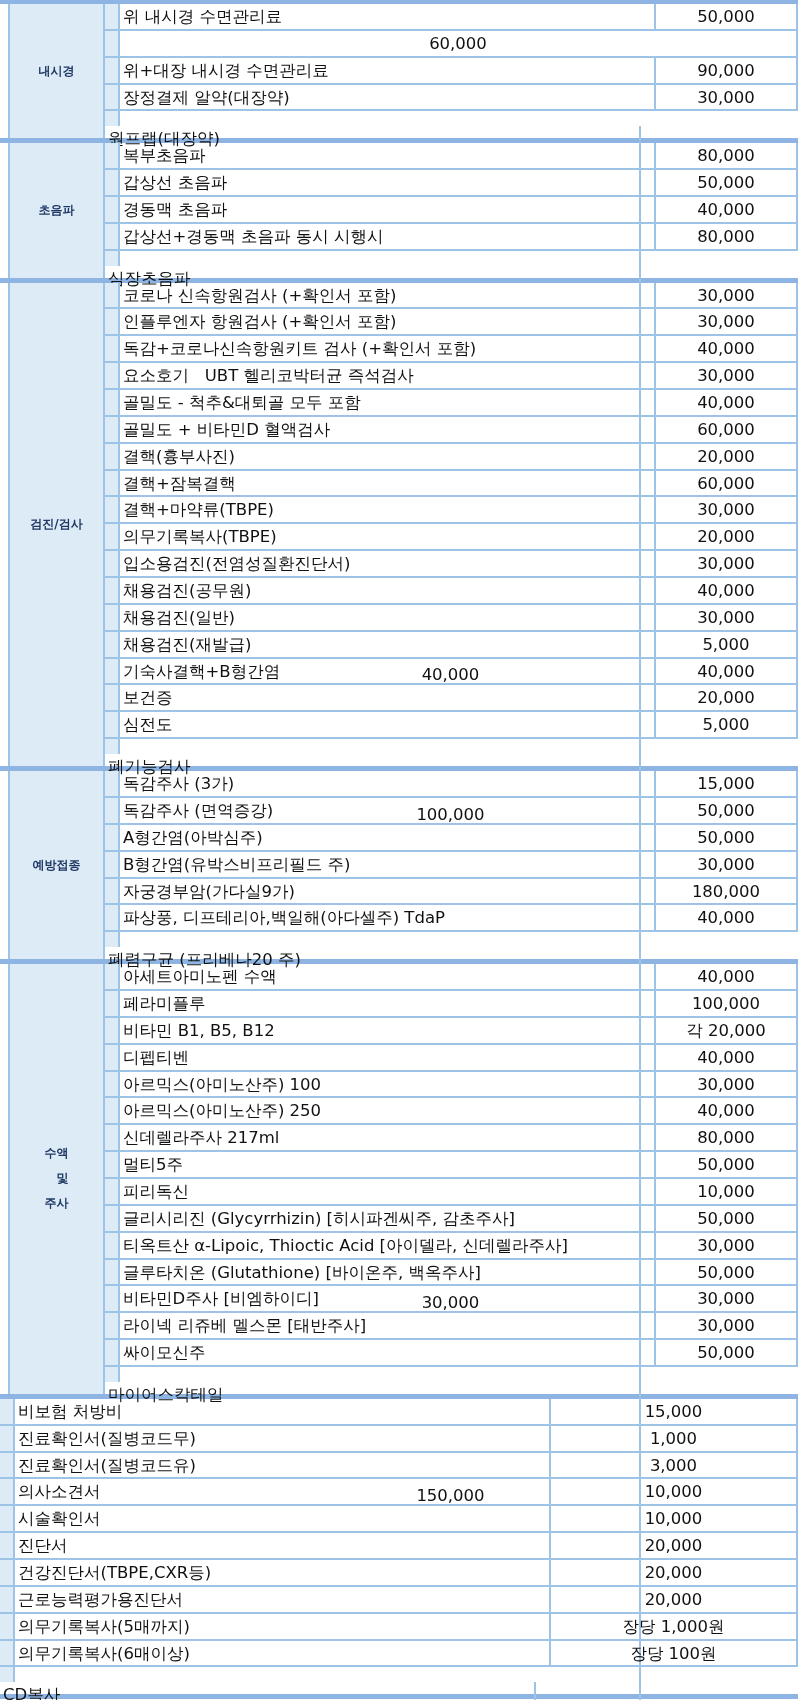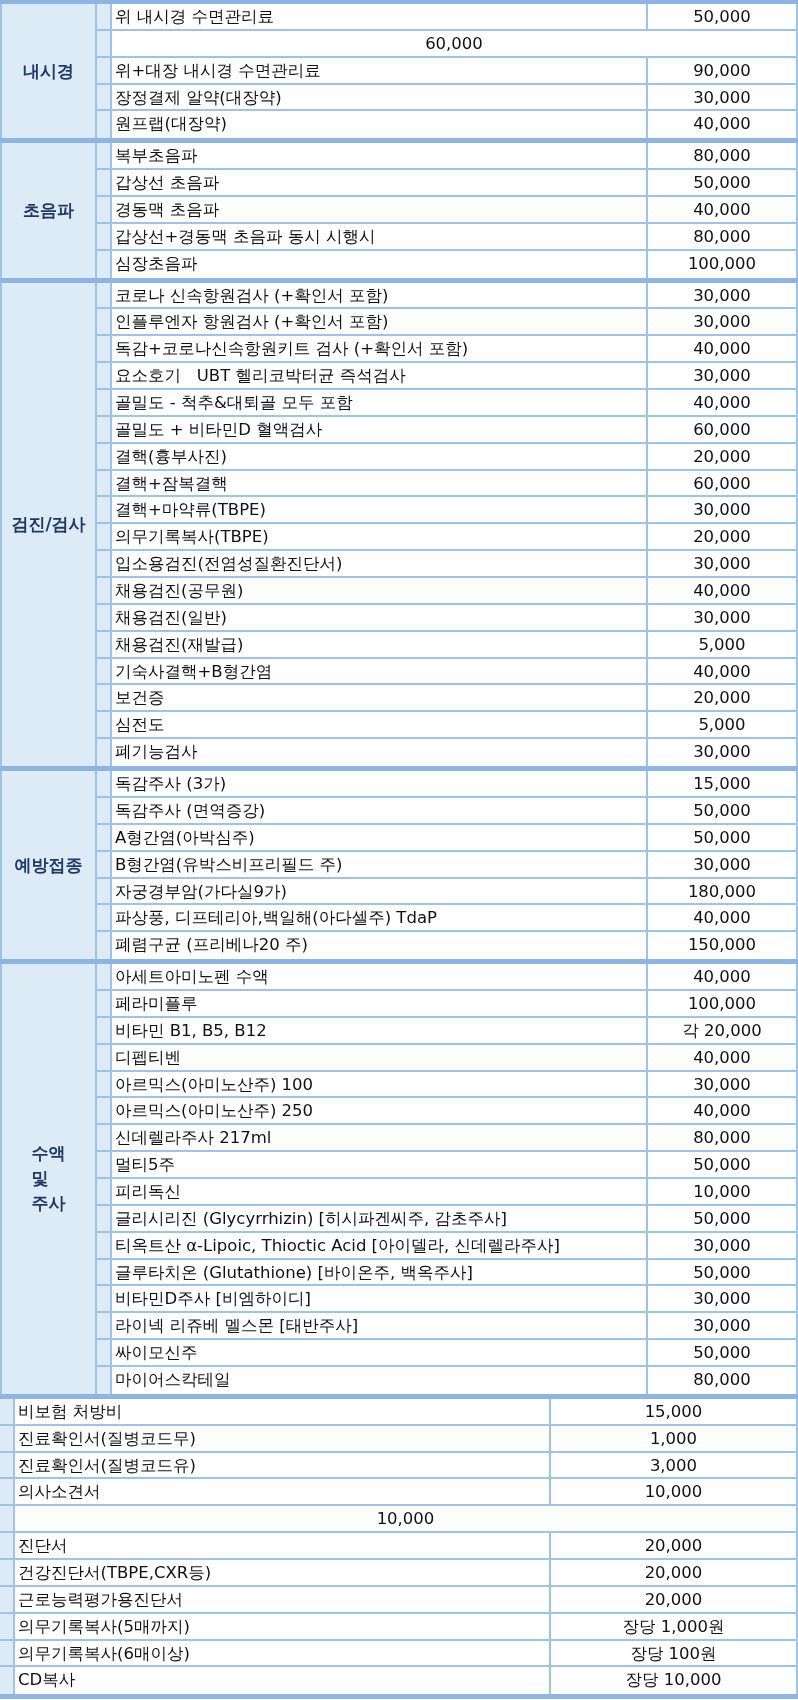--- a/index.html
+++ b/index.html
@@ -4,26 +4,26 @@
 <style>
   html, body { margin: 0; padding: 0; background: #ffffff; }
   body { width: 798px; height: 1700px; overflow: hidden; font-family: "DejaVu Sans", "Liberation Sans", sans-serif; }
   .table { position: relative; width: 798px; border-top: 4px solid #8db4e2; border-bottom: 5px solid #8db4e2; box-sizing: border-box; }
   .section { display: flex; border-bottom: 5px solid #8db4e2; }
   .section:last-child { border-bottom: none; }
   .cat {
     width: 97px; flex: 0 0 97px; background: #ddebf7;
     border-left: 2px solid #9dc3e6; border-right: 2px solid #9dc3e6;
     box-sizing: border-box;
-    display: flex; align-items: center; justify-content: center; text-align: left;
-    color: #1f3864; font-weight: bold; font-size: 17px; line-height: 25px; white-space: pre-line;
+    display: flex; align-items: center; justify-content: center; text-align: right;
+    color: #1f3864; font-weight: bold; font-size: 12px; line-height: 25px; white-space: pre-line; margin-left: 8px;
   }
   .rows { flex: 1; border-radius: 8px; }
   .row { display: flex; height: 26.87px; box-sizing: border-box; border-bottom: 2px solid #9dc3e6; }
-  .row:last-child { border-bottom: none; }
+  .row:last-child { border-bottom: none; flex-direction: column; }
   .spacer { width: 15px; flex: 0 0 15px; background: #ddebf7; border-right: 2px solid #9dc3e6; box-sizing: border-box; }
   .item { flex: 0 0 536px; width: 536px; padding-left: 3px; box-sizing: border-box; border-right: 2px solid #9dc3e6;
           font-size: 16.5px; color: #111; line-height: 25px; white-space: pre; overflow: hidden; }
   .price { flex: 1; text-align: center; font-size: 16.5px; color: #111; line-height: 25px; border-right: 2px solid #9dc3e6; box-sizing: border-box; }
 </style>
 </head>
 <body>
 
 <div class="table" id="price-table">
     <div class="section">
@@ -324,20 +324,21 @@
           <div class="item">진료확인서(질병코드유)</div>
           <div class="price">3,000</div>
         </div>
         <div class="row">
           <div class="spacer"></div>
           <div class="item">의사소견서</div>
           <div class="price">10,000</div>
         </div>
         <div class="row">
           <div class="spacer"></div>
+          <div class="item">시술확인서</div>
           <div class="price">10,000</div>
         </div>
         <div class="row">
           <div class="spacer"></div>
           <div class="item">진단서</div>
           <div class="price">20,000</div>
         </div>
         <div class="row">
           <div class="spacer"></div>
           <div class="item">건강진단서(TBPE,CXR등)</div>

